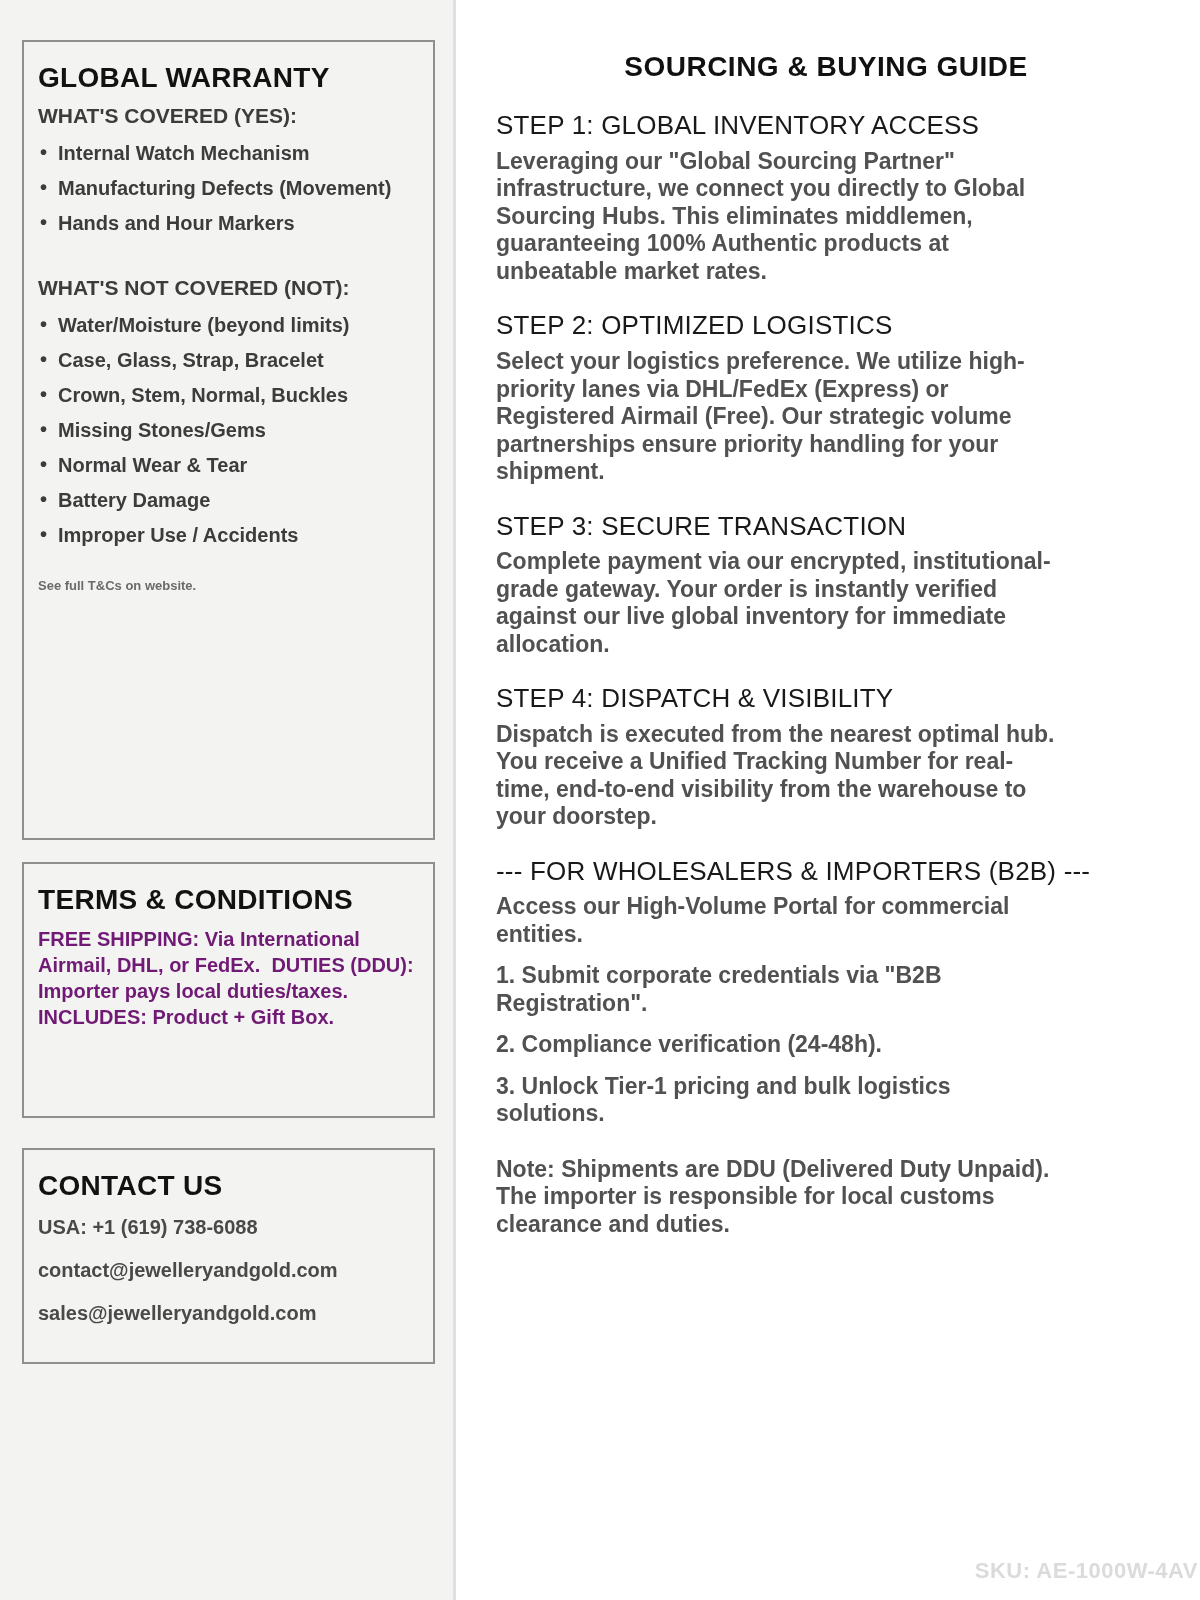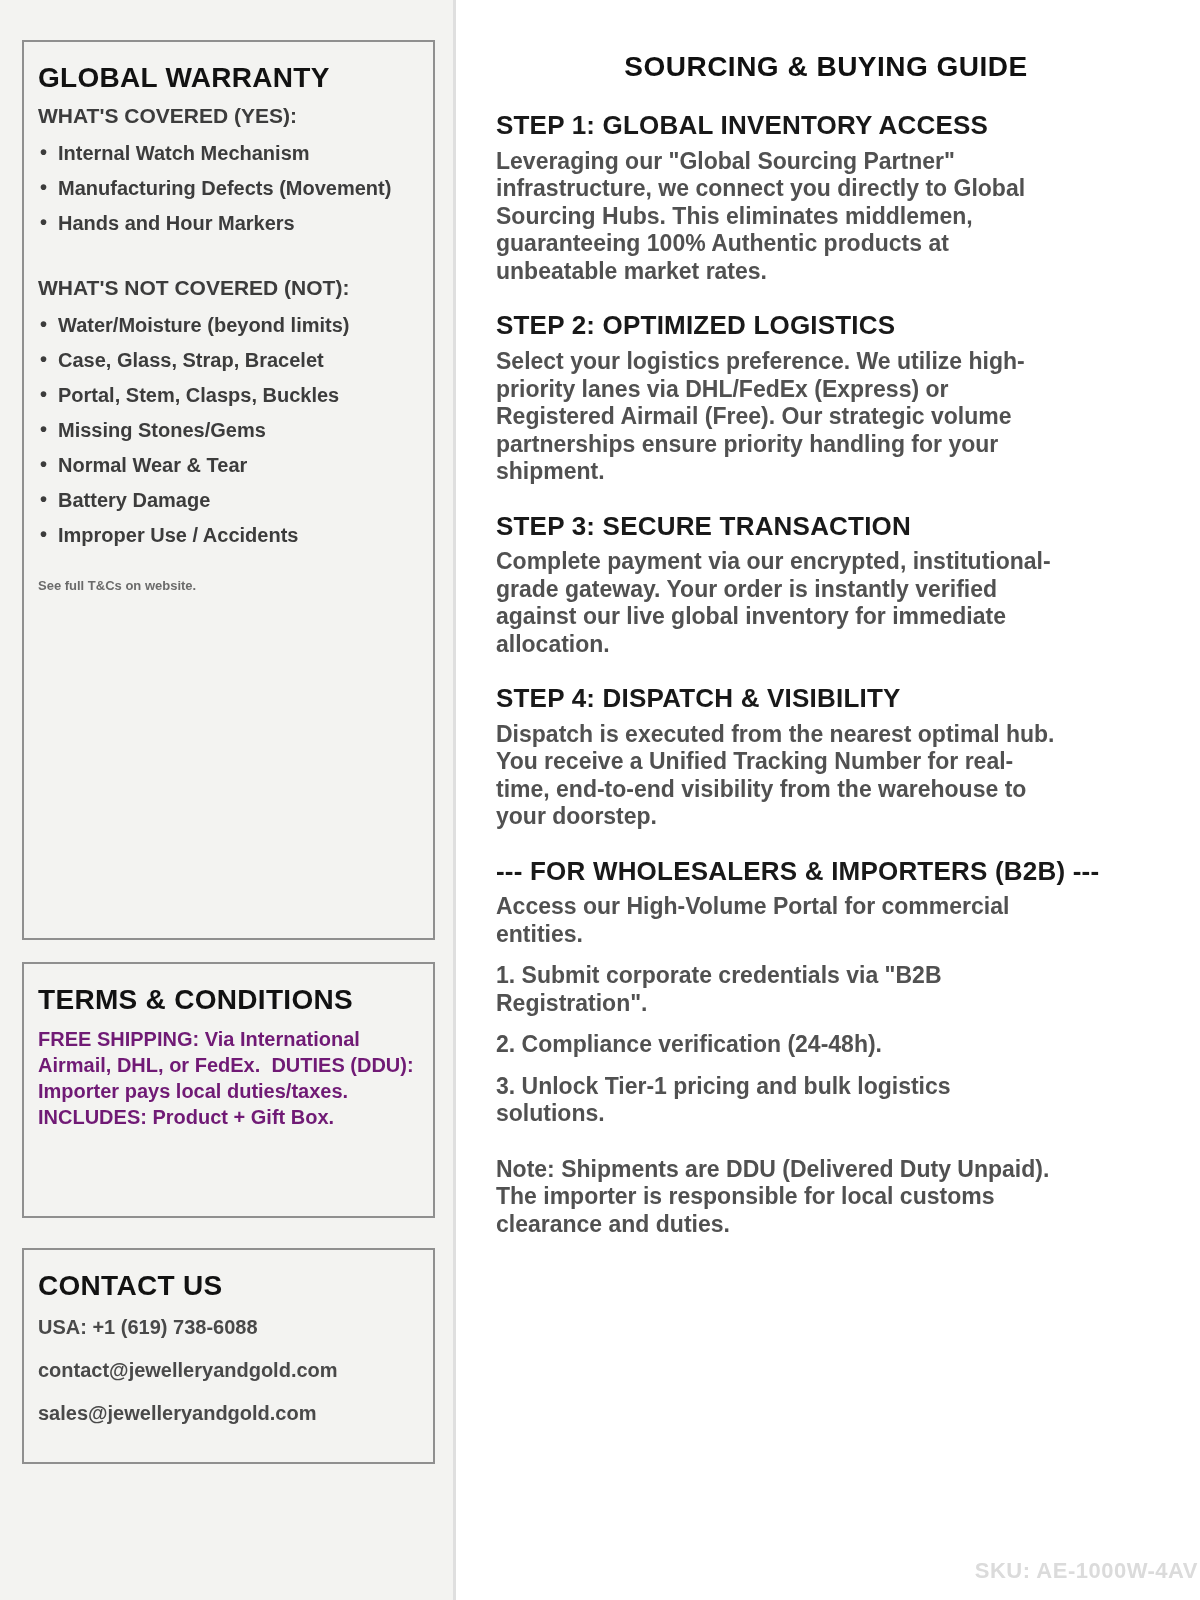--- a/index.html
+++ b/index.html
@@ -20,21 +20,21 @@
     padding-top:40px;
   }
   .box{
     box-sizing:border-box;
     margin-left:22px;
     width:413px;
     border:2px solid #8f8f8f;
     background:#f3f3f1;
     padding:20px 16px 0 14px;
   }
-  .box-warranty{height:900px;margin-bottom:22px;}
+  .box-warranty{height:800px;margin-bottom:22px;}
   .box-terms{height:256px;margin-bottom:30px;}
   .box-contact{height:216px;}
   .box h2{
     margin:0 0 10px 0;
     font-size:28px;font-weight:bold;color:#121212;
     letter-spacing:0.3px;
   }
   .box h3{
     margin:0 0 14px 0;
     font-size:21px;font-weight:bold;color:#3c3c3c;
@@ -79,21 +79,21 @@
   }
   .main h1{
     margin:0 0 30px 0;
     text-align:center;
     font-size:28px;font-weight:800;color:#111111;
     letter-spacing:0.5px;
     line-height:1.05;
   }
   .step h2{
     margin:26px 0 8px 0;
-    font-size:26px;font-weight:700;color:#191919;
+    font-size:26px;font-weight:400;color:#191919;
     letter-spacing:0.2px;
     line-height:1.1;
   }
   .step p{
     margin:0 0 0 0;
     max-width:560px;
     font-size:23px;font-weight:600;color:#515151;
     line-height:27.5px;
   }
   .b2b p{margin:8px 0 14px 0;}
@@ -117,21 +117,21 @@
       <h3>WHAT'S COVERED (YES):</h3>
       <ul>
         <li>Internal Watch Mechanism</li>
         <li>Manufacturing Defects (Movement)</li>
         <li>Hands and Hour Markers</li>
       </ul>
       <h3 class="gap">WHAT'S NOT COVERED (NOT):</h3>
       <ul>
         <li>Water/Moisture (beyond limits)</li>
         <li>Case, Glass, Strap, Bracelet</li>
-        <li>Portal, Stem, Clasps, Buckles</li>
+        <li>Crown, Stem, Normal, Buckles</li>
         <li>Missing Stones/Gems</li>
         <li>Normal Wear &amp; Tear</li>
         <li>Battery Damage</li>
         <li>Improper Use / Accidents</li>
       </ul>
       <p class="footnote">See full T&amp;Cs on website.</p>
     </section>
 
     <section class="box box-terms">
       <h2>TERMS &amp; CONDITIONS</h2>

